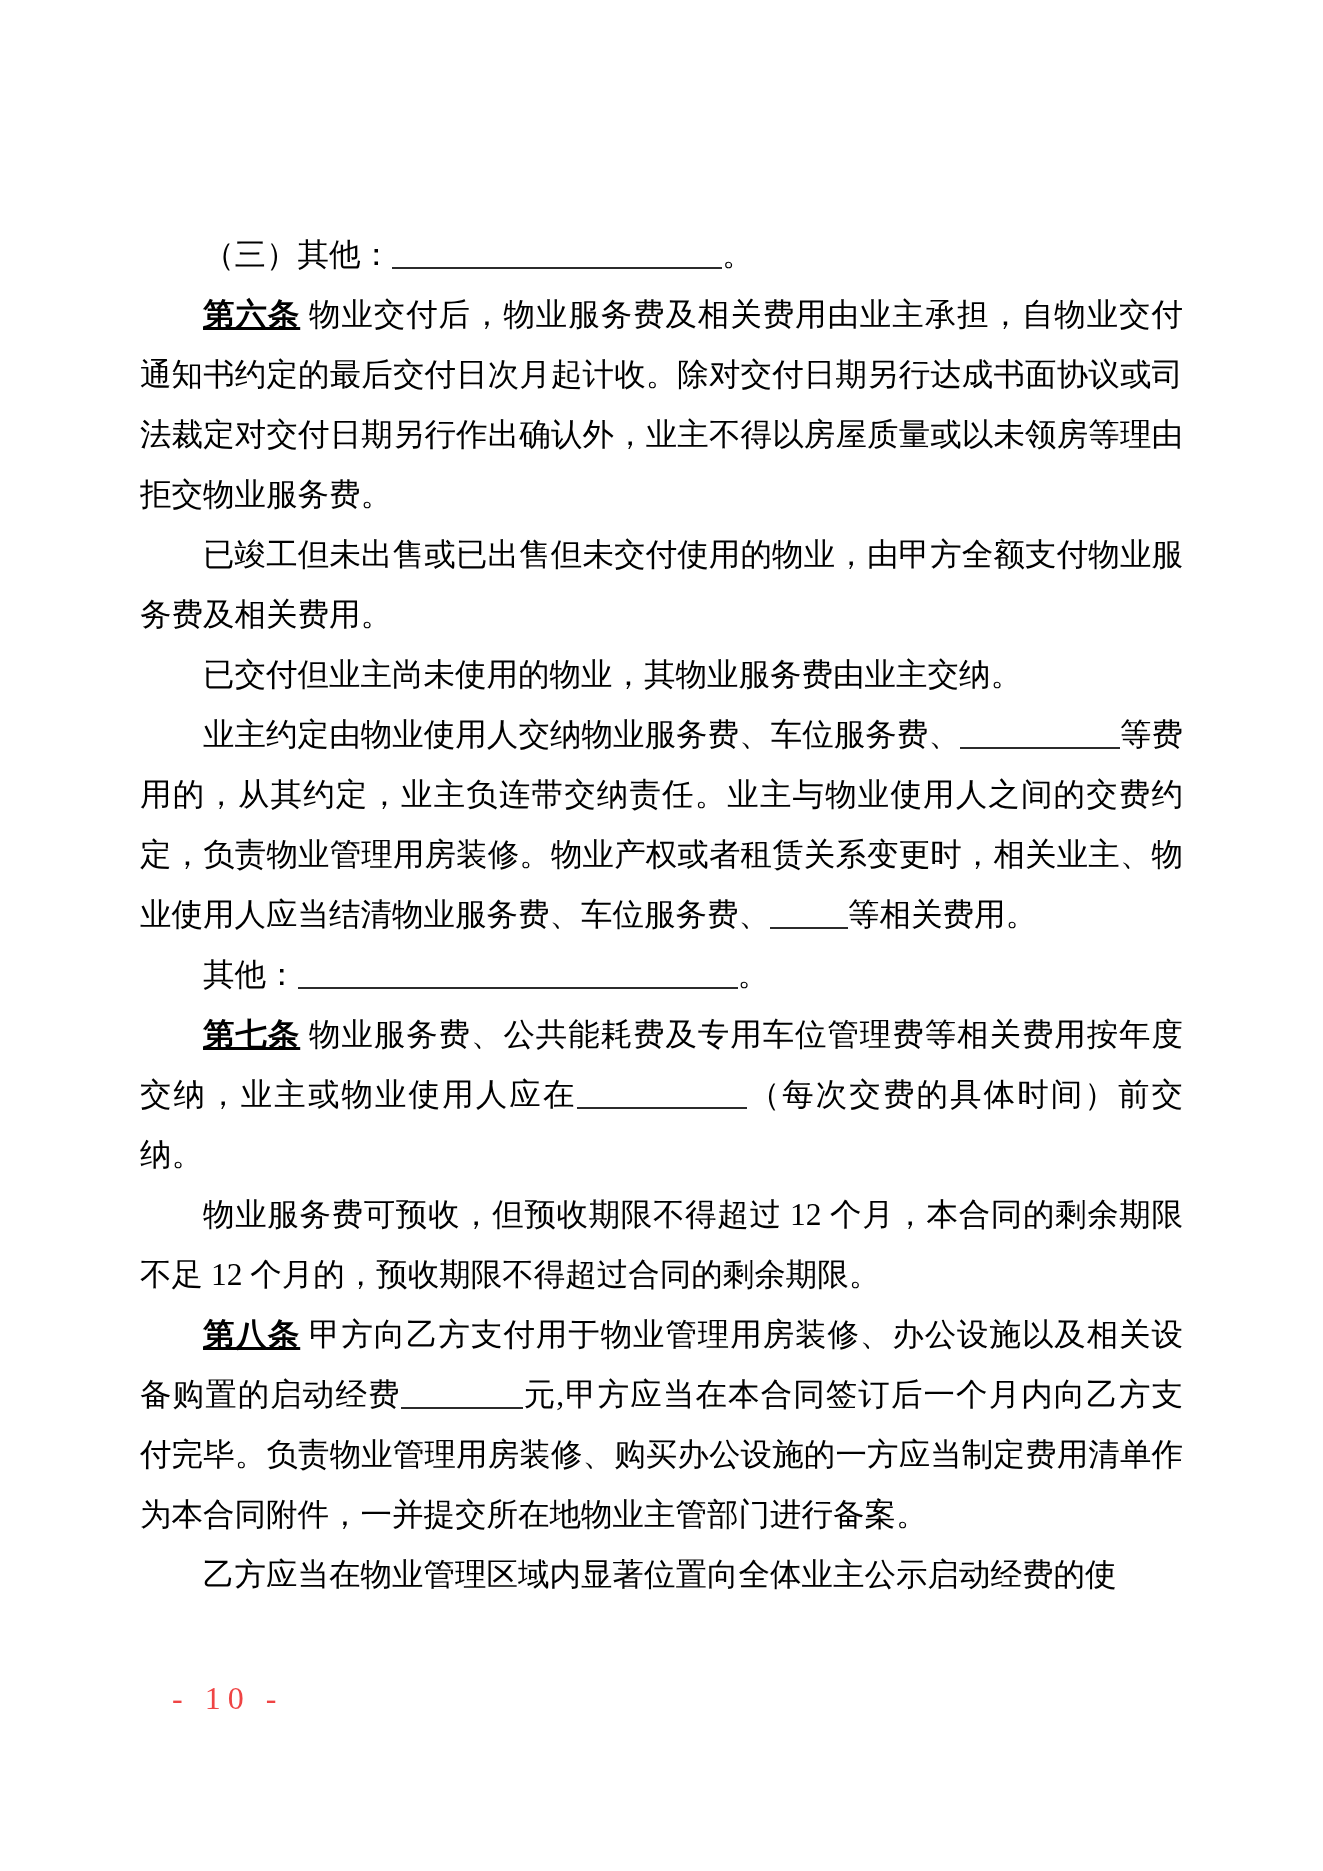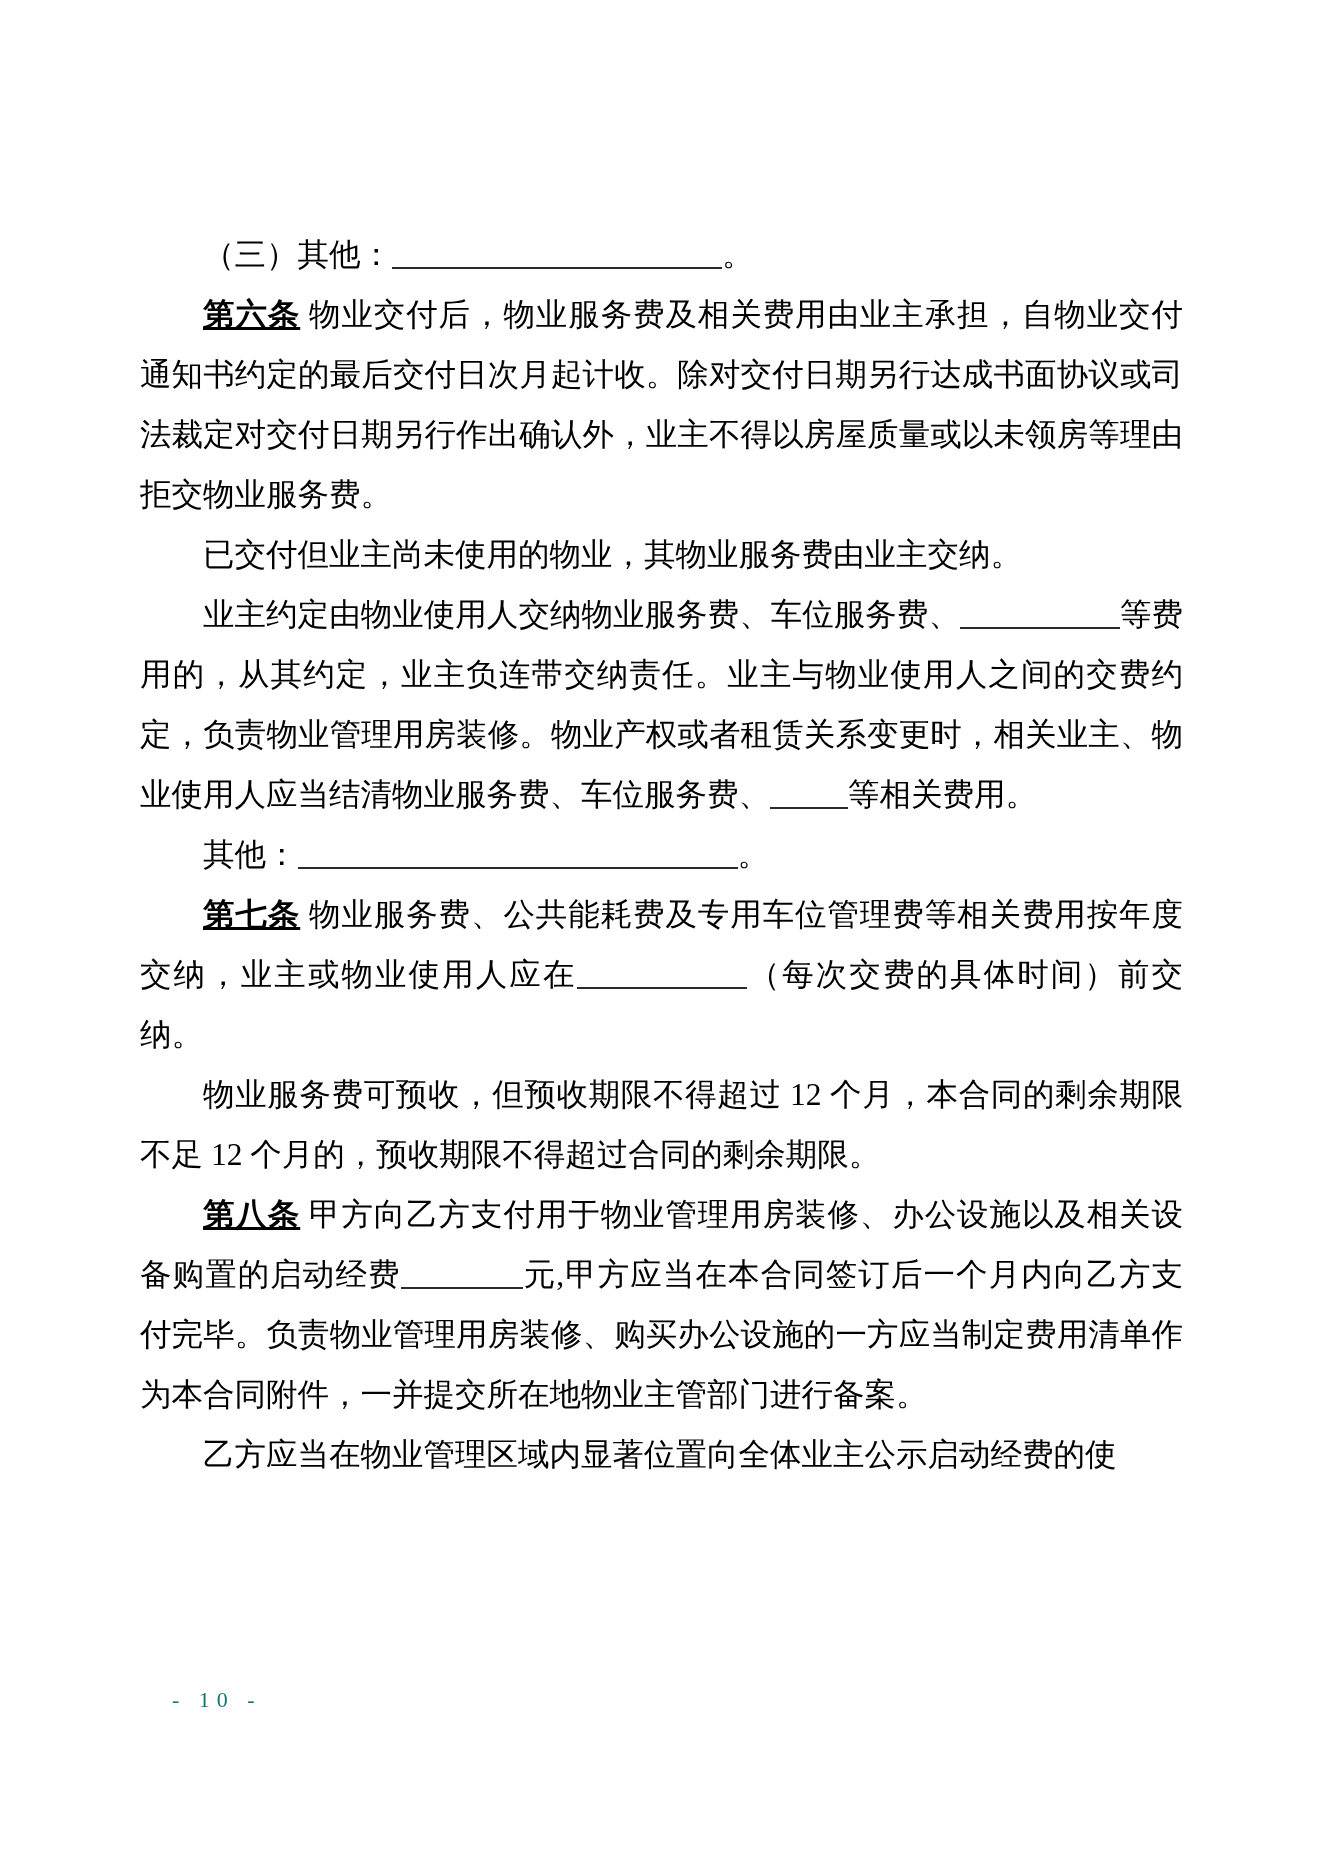--- a/index.html
+++ b/index.html
@@ -39,34 +39,34 @@
   .blank {
     display: inline-block;
     border-bottom: 2.5px solid #2b2b2b;
     height: 1em;
     transform: translateY(4px);
   }
   .page-number {
     position: absolute;
     left: 172px;
     top: 1680px;
-    font-size: 22px;
+    font-size: 32px;
     letter-spacing: 7px;
-    color: #0f766e;
+    color: #ef4444;
     font-family: "Liberation Serif", "DejaVu Serif", serif;
-    margin-top: 7px;
   }
 </style>
 </head>
 <body>
 
 <div class="page">
   <div class="doc-body" id="doc-body">
       <p><span class="seg-text">（三）其他：</span><span class="blank" style="width: 330px;"></span><span class="seg-text">。</span></p>
       <p><span class="seg-bold">第六条</span><span class="seg-text"> 物业交付后，物业服务费及相关费用由业主承担，自物业交付通知书约定的最后交付日次月起计收。除对交付日期另行达成书面协议或司法裁定对交付日期另行作出确认外，业主不得以房屋质量或以未领房等理由拒交物业服务费。</span></p>
+      <p><span class="seg-text">已竣工但未出售或已出售但未交付使用的物业，由甲方全额支付物业服务费及相关费用。</span></p>
       <p><span class="seg-text">已交付但业主尚未使用的物业，其物业服务费由业主交纳。</span></p>
       <p><span class="seg-text">业主约定由物业使用人交纳物业服务费、车位服务费、</span><span class="blank" style="width: 160px;"></span><span class="seg-text">等费用的，从其约定，业主负连带交纳责任。业主与物业使用人之间的交费约定，负责物业管理用房装修。物业产权或者租赁关系变更时，相关业主、物业使用人应当结清物业服务费、车位服务费、</span><span class="blank" style="width: 78px;"></span><span class="seg-text">等相关费用。</span></p>
       <p><span class="seg-text">其他：</span><span class="blank" style="width: 440px;"></span><span class="seg-text">。</span></p>
       <p><span class="seg-bold">第七条</span><span class="seg-text"> 物业服务费、公共能耗费及专用车位管理费等相关费用按年度交纳，业主或物业使用人应在</span><span class="blank" style="width: 170px;"></span><span class="seg-text">（每次交费的具体时间）前交纳。</span></p>
       <p><span class="seg-text">物业服务费可预收，但预收期限不得超过 12 个月，本合同的剩余期限不足 12 个月的，预收期限不得超过合同的剩余期限。</span></p>
       <p><span class="seg-bold">第八条</span><span class="seg-text"> 甲方向乙方支付用于物业管理用房装修、办公设施以及相关设备购置的启动经费</span><span class="blank" style="width: 122px;"></span><span class="seg-text">元,甲方应当在本合同签订后一个月内向乙方支付完毕。负责物业管理用房装修、购买办公设施的一方应当制定费用清单作为本合同附件，一并提交所在地物业主管部门进行备案。</span></p>
       <p><span class="seg-text">乙方应当在物业管理区域内显著位置向全体业主公示启动经费的使</span></p>
     </div>
   <div class="page-number">- 10 -</div>
 </div>

